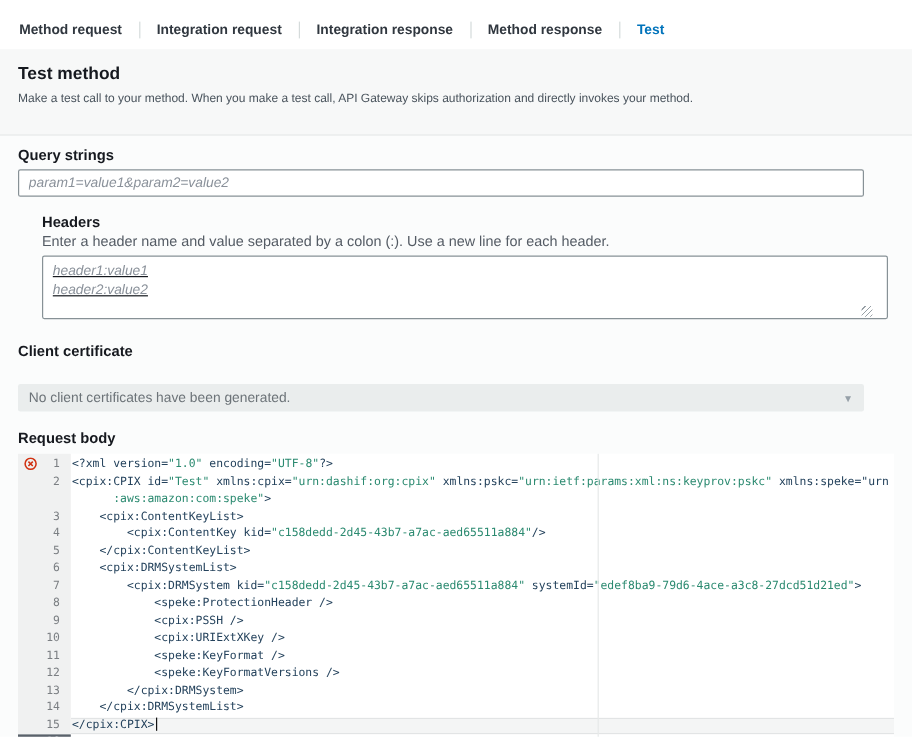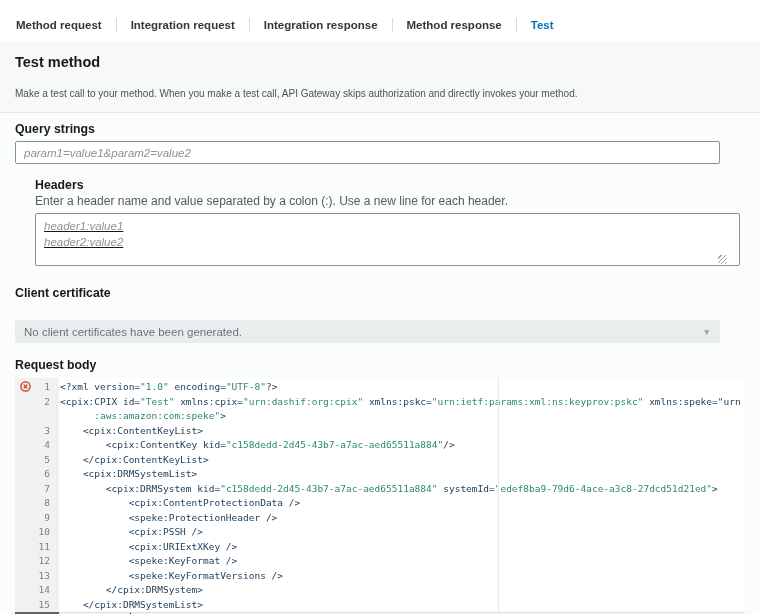--- a/index.html
+++ b/index.html
@@ -31,21 +31,21 @@
 
   
   .content {
     position:absolute; top:41px; left:0; right:0; bottom:0;
     background:#fbfcfc;
   }
   .intro {
     height:72px; padding:13px 15px 0; background:#f7f8f8;
     border-bottom:1px solid #e6e9e9;
   }
-  .intro h1 { margin:0 0 18px; font-size:14.5px; color:#16191f; }
+  .intro h1 { margin:0 0 7px; font-size:14.5px; color:#16191f; }
   .intro p  { margin:0; font-size:10px; color:#49535c; }
 
   .form { padding:0 15px; }
   .field-label { display:block; font-size:12.3px; font-weight:bold; color:#16191f; }
   .field-desc  { margin:2px 0 0; font-size:12px; color:#545b64; }
 
   .sec-qs { margin-top:9px; }
   .qs-input {
     display:block; margin-top:5px; width:705px; height:23px;
     border:1px solid #879196; border-radius:2px; background:#fff;
@@ -195,21 +195,20 @@
           </div>
         <div class="codearea">
             <div class="c-row"><span class="tok-tag">&lt;?xml version=</span><span class="tok-str">"1.0"</span><span class="tok-tag"> encoding=</span><span class="tok-str">"UTF-8"</span><span class="tok-tag">?&gt;</span></div>
             <div class="c-row"><span class="tok-tag">&lt;cpix:CPIX id=</span><span class="tok-str">"Test"</span><span class="tok-tag"> xmlns:cpix=</span><span class="tok-str">"urn:dashif:org:cpix"</span><span class="tok-tag"> xmlns:pskc=</span><span class="tok-str">"urn:ietf:params:xml:ns:keyprov:pskc"</span><span class="tok-tag"> xmlns:speke="urn</span></div>
             <div class="c-row"><span class="tok-str">      :aws:amazon:com:speke"</span><span class="tok-tag">&gt;</span></div>
             <div class="c-row"><span class="tok-tag">    &lt;cpix:ContentKeyList&gt;</span></div>
             <div class="c-row"><span class="tok-tag">        &lt;cpix:ContentKey kid=</span><span class="tok-str">"c158dedd-2d45-43b7-a7ac-aed65511a884"</span><span class="tok-tag">/&gt;</span></div>
             <div class="c-row"><span class="tok-tag">    &lt;/cpix:ContentKeyList&gt;</span></div>
             <div class="c-row"><span class="tok-tag">    &lt;cpix:DRMSystemList&gt;</span></div>
             <div class="c-row"><span class="tok-tag">        &lt;cpix:DRMSystem kid=</span><span class="tok-str">"c158dedd-2d45-43b7-a7ac-aed65511a884"</span><span class="tok-tag"> systemId=</span><span class="tok-str">"edef8ba9-79d6-4ace-a3c8-27dcd51d21ed"</span><span class="tok-tag">&gt;</span></div>
-            <div class="c-row"><span class="tok-tag">            &lt;cpix:ContentProtectionData /&gt;</span></div>
             <div class="c-row"><span class="tok-tag">            &lt;speke:ProtectionHeader /&gt;</span></div>
             <div class="c-row"><span class="tok-tag">            &lt;cpix:PSSH /&gt;</span></div>
             <div class="c-row"><span class="tok-tag">            &lt;cpix:URIExtXKey /&gt;</span></div>
             <div class="c-row"><span class="tok-tag">            &lt;speke:KeyFormat /&gt;</span></div>
             <div class="c-row"><span class="tok-tag">            &lt;speke:KeyFormatVersions /&gt;</span></div>
             <div class="c-row"><span class="tok-tag">        &lt;/cpix:DRMSystem&gt;</span></div>
             <div class="c-row"><span class="tok-tag">    &lt;/cpix:DRMSystemList&gt;</span></div>
             <div class="c-row active"><span class="tok-tag">&lt;/cpix:CPIX&gt;</span><span class="cursor"></span></div>
           </div>
         <div class="ruler"></div>

